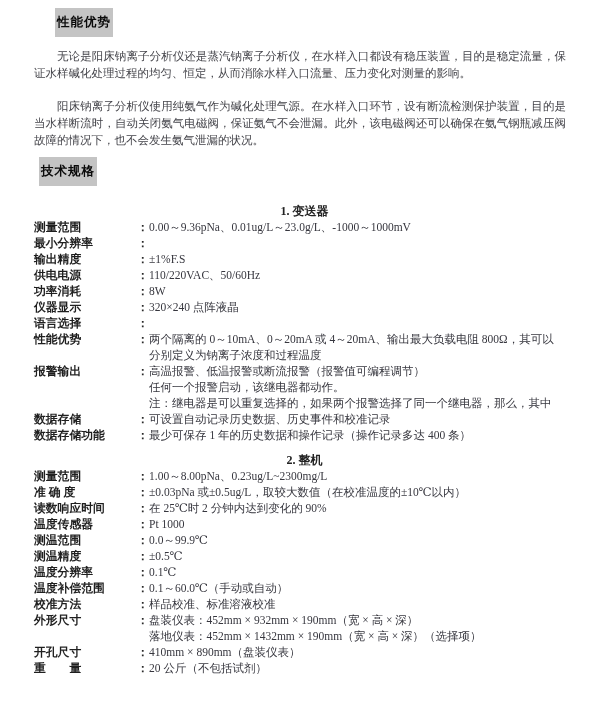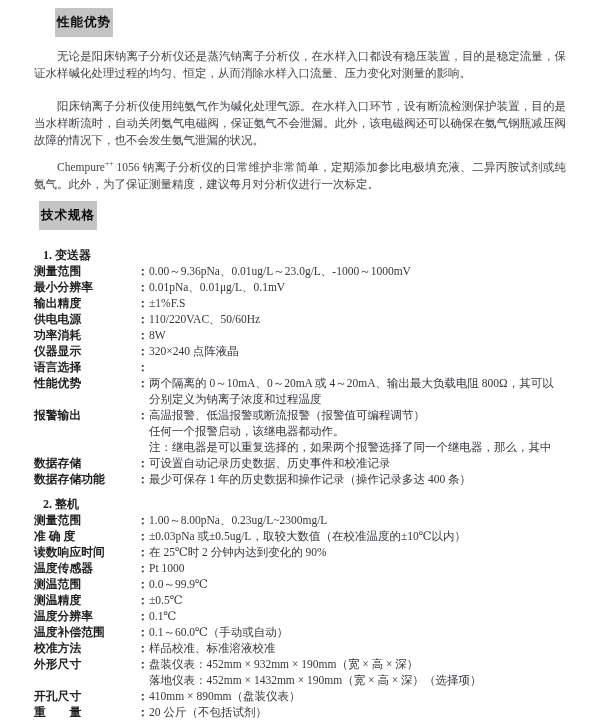--- a/index.html
+++ b/index.html
@@ -41,20 +41,21 @@
   .p1 { margin-top: 11px; }
   .p2 { margin-top: 16px; }
   .p3 { margin-top: 10px; }
   .p3 sup { font-size: 7.5px; line-height: 0; }
   .sec-title {
     font-weight: bold;
     color: #222222;
     font-size: 12px;
     line-height: 16px;
     margin-left: 9px;
+    text-align: center;
   }
   .sec1-title { margin-top: 17px; }
   .sec2-title { margin-top: 9px; }
   .rows { }
   .spec-row {
     display: flex;
     align-items: flex-start;
     font-size: 11.5px;
     line-height: 16px;
   }
@@ -84,42 +85,38 @@
 <div class="page">
 
   <div class="h-wrap h1-wrap">
     <span class="hl">性能优势</span>
   </div>
 
   <p class="para p1">无论是阳床钠离子分析仪还是蒸汽钠离子分析仪，在水样入口都设有稳压装置，目的是稳定流量，保证水样碱化处理过程的均匀、恒定，从而消除水样入口流量、压力变化对测量的影响。</p>
 
   <p class="para p2">阳床钠离子分析仪使用纯氨气作为碱化处理气源。在水样入口环节，设有断流检测保护装置，目的是当水样断流时，自动关闭氨气电磁阀，保证氨气不会泄漏。此外，该电磁阀还可以确保在氨气钢瓶减压阀故障的情况下，也不会发生氨气泄漏的状况。</p>
 
-  <p class="para p3"><span>Chempure</span><sup>++</sup><span> 1056 钠离子分析仪的日常维护非常简单，定期添加参比电极填充液、二异丙胺试剂或纯氨气。此外，为了保证测量精度，建议每月对分析仪进行一次标定。</span></p>
 
   <div class="h-wrap h2-wrap">
     <span class="hl">技术规格</span>
   </div>
 
   <div class="section">
     <div class="sec-title sec1-title">1. 变送器</div>
     <div class="rows">
         <div class="spec-row">
           <div class="spec-label">测量范围</div>
           <div class="spec-colon">：</div>
           <div class="spec-value">
             <div class="spec-line">0.00～9.36pNa、0.01ug/L～23.0g/L、-1000～1000mV</div>
           </div>
         </div>
         <div class="spec-row">
           <div class="spec-label">最小分辨率</div>
           <div class="spec-colon">：</div>
-          <div class="spec-value">
-            <div class="spec-line">0.01pNa、0.01μg/L、0.1mV</div>
-          </div>
         </div>
         <div class="spec-row">
           <div class="spec-label">输出精度</div>
           <div class="spec-colon">：</div>
           <div class="spec-value">
             <div class="spec-line">±1%F.S</div>
           </div>
         </div>
         <div class="spec-row">
           <div class="spec-label">供电电源</div>

